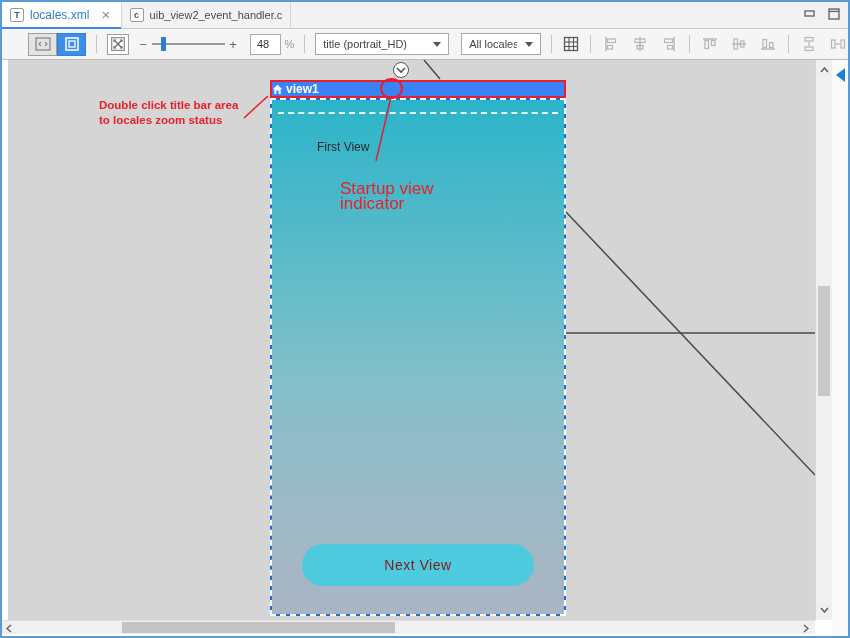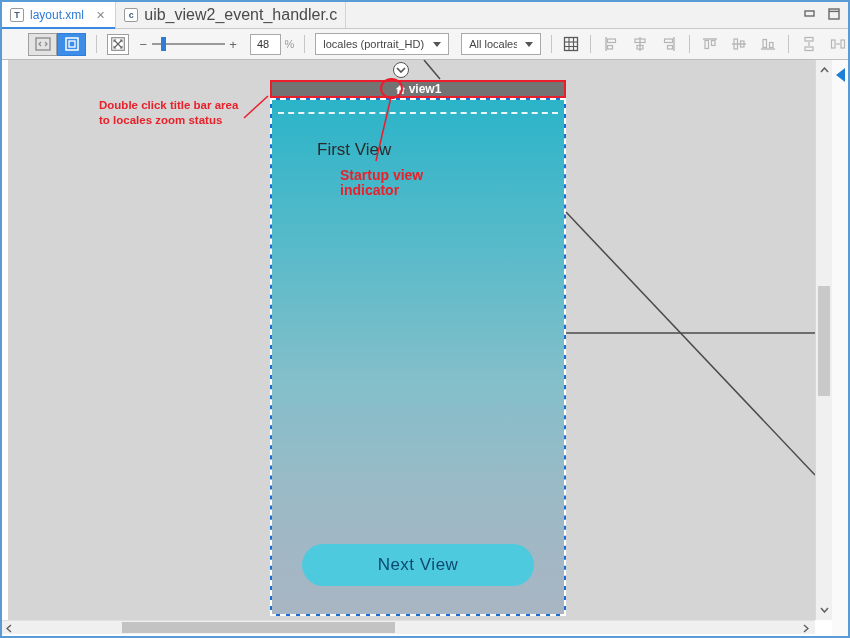--- a/index.html
+++ b/index.html
@@ -6,21 +6,21 @@
   html,body { width:850px; height:638px; overflow:hidden; font-family:"Liberation Sans", sans-serif; }
   .window { position:relative; width:850px; height:638px; border:2px solid #5b9bd5; background:#fff; }
 
   
   .tabbar { position:relative; height:27px; background:#f2f2f2; display:flex; align-items:stretch; border-bottom:1px solid #c9c9c9; }
   .tab { position:relative; display:flex; align-items:center; padding:0 8px; background:transparent; border-right:1px solid #d2d2d2; cursor:default; }
   .tab.active { background:#ffffff; }
   .tab .underline { position:absolute; left:0; right:0; bottom:-1px; height:2px; background:#3a8ae0; }
   .file-icon { display:inline-flex; align-items:center; justify-content:center; width:14px; height:14px; border:1px solid #9a9a9a; border-radius:2px; background:#fff; font-size:9px; font-weight:bold; color:#4a5a78; margin-right:6px; }
   .tab-label-active { color:#2e7cd6; font-size:12px; margin-right:10px; }
-  .tab-label { color:#4a4a4a; font-size:16px; }
+  .tab-label { color:#4a4a4a; font-size:11px; }
   .tab-close { color:#8a8a8a; font-size:11px; line-height:11px; padding:1px 2px; }
   .win-controls { position:absolute; right:8px; top:6px; display:flex; gap:12px; }
   .win-controls svg { display:block; }
 
   
   .toolbar { height:31px; background:#f5f5f5; border-bottom:1px solid #bdbdbd; display:flex; align-items:center; padding-left:26px; font-size:11px; color:#444; }
   .sep { width:1px; height:18px; background:#c6c6c6; margin:0 10px; }
   .toggle-group { display:flex; }
   .tbtn { width:29px; height:23px; display:flex; align-items:center; justify-content:center; border:1px solid #9f9f9f; background:#e3e3e3; }
   .tbtn.active { background:#3d8ee9; border-color:#2f7fd9; }
@@ -38,28 +38,28 @@
   .dd2 { width:80px; margin-left:12px; }
   .icon-btn { width:20px; height:20px; display:flex; align-items:center; justify-content:center; }
   .align-row { display:flex; gap:9px; }
 
   
   .canvas { position:absolute; left:6px; top:58px; width:807px; height:560px; background:#d5d5d5; overflow:hidden; }
   .overlay-svg { position:absolute; left:0; top:0; z-index:5; pointer-events:none; }
 
   
   .pview { position:absolute; left:262px; top:20px; width:296px; height:536px; z-index:1; }
-  .pview-title { position:relative; height:18px; background:#737373; border:2px solid #ea1d2c; display:flex; align-items:center; justify-content:center; color:#fff; font-size:12px; font-weight:bold; z-index:2; }
+  .pview-title { position:relative; height:18px; background:#3b82f6; border:2px solid #ea1d2c; display:flex; align-items:center; color:#fff; font-size:12px; font-weight:bold; z-index:2; }
   .pview-title .home { margin-right:3px; display:inline-flex; }
   .pview-body { position:absolute; left:0; top:18px; right:0; bottom:0; background:#1a6fd4; }
   .pview-body-inner { position:absolute; left:0; top:0; right:0; bottom:0; border:2px dashed #ffffff; background:linear-gradient(180deg,#2bb4c9 0%, #57bac9 28%, #84bfca 55%, #9cb9c6 78%, #a9b5c3 100%); background-clip:padding-box; }
   .inner-guide { position:absolute; left:6px; right:6px; top:12px; border-top:2px dashed #f2fbfc; opacity:.95; }
-  .first-view-label { position:absolute; left:45px; top:40px; font-size:17px; color:#2b2b2b; }
-  .next-btn { position:absolute; left:30px; right:30px; top:444px; height:42px; border-radius:21px; background:#4ecadf; color:#0c4a6e; font-size:17px; display:flex; align-items:center; justify-content:center; letter-spacing:.5px; }
-  .startup-note { position:absolute; left:68px; top:68px; color:#e8202a; font-weight:bold; font-size:14px; line-height:15px; z-index:6; }
+  .first-view-label { position:absolute; left:45px; top:40px; font-size:12px; color:#2b2b2b; }
+  .next-btn { position:absolute; left:30px; right:30px; top:444px; height:42px; border-radius:21px; background:#4ecadf; color:#7f1d1d; font-size:14px; display:flex; align-items:center; justify-content:center; letter-spacing:.5px; }
+  .startup-note { position:absolute; left:68px; top:81px; color:#e8202a; font-weight:normal; font-size:17px; line-height:15px; z-index:6; }
 
   .zoom-note { position:absolute; left:91px; top:38px; color:#e8202a; font-weight:bold; font-size:11.5px; line-height:15px; z-index:6; }
   .red-circle { position:absolute; left:372px; top:18px; width:23px; height:21px; border:2px solid #ea1d2c; border-radius:50%; z-index:7; }
   .chevron-circle { position:absolute; left:385px; top:2px; width:16px; height:16px; border:1.5px solid #555; border-radius:50%; background:#fff; display:flex; align-items:center; justify-content:center; z-index:4; }
 
   
   .vscroll { position:absolute; left:813px; top:58px; width:17px; height:560px; background:#f0f0f0; border-left:1px solid #d8d8d8; z-index:8; }
   .vscroll .thumb { position:absolute; left:2px; right:2px; top:226px; height:110px; background:#c9c9c9; }
   .v-arrow { position:absolute; left:0; width:17px; height:16px; display:flex; align-items:center; justify-content:center; }
   .v-arrow.up { top:2px; } .v-arrow.down { bottom:2px; }
@@ -71,21 +71,21 @@
   .restore-tri { position:absolute; left:4px; top:8px; width:0; height:0; border-top:7px solid transparent; border-bottom:7px solid transparent; border-right:9px solid #1f7fd6; }
 </style>
 </head>
 <body>
 
 <div class="window">
 
   <div class="tabbar">
     <div class="tab active">
       <span class="file-icon">T</span>
-      <span class="tab-label-active">layout.xml</span>
+      <span class="tab-label-active">locales.xml</span>
       <span class="tab-close">✕</span>
       <span class="underline"></span>
     </div>
     <div class="tab">
       <span class="file-icon">c</span>
       <span class="tab-label">uib_view2_event_handler.c</span>
     </div>
     <div class="win-controls">
       <span>
         <svg width="12" height="12" viewBox="0 0 12 12">
@@ -129,21 +129,21 @@
     <span class="minus-plus" style="margin-left:10px">−</span>
     <div class="slider">
       <div class="track"></div>
       <div class="thumb"></div>
     </div>
     <span class="minus-plus">+</span>
     <input class="zoom-input" readonly="" value="48" style="">
     <span class="zoom-unit">%</span>
     <div class="sep"></div>
     <div class="dropdown dd1">
-      <span class="dd-label">locales (portrait_HD)</span>
+      <span class="dd-label">title (portrait_HD)</span>
       <span class="dd-arrow"></span>
     </div>
     <div class="dropdown dd2">
       <span class="dd-label">All locales</span>
       <span class="dd-arrow"></span>
     </div>
     <div class="sep"></div>
     <div class="icon-btn">
       <svg width="16" height="16" viewBox="0 0 16 16">
           <rect x="1.5" y="1.5" width="13" height="13" fill="none" stroke="#5a5a5a" stroke-width="1.3"></rect>

